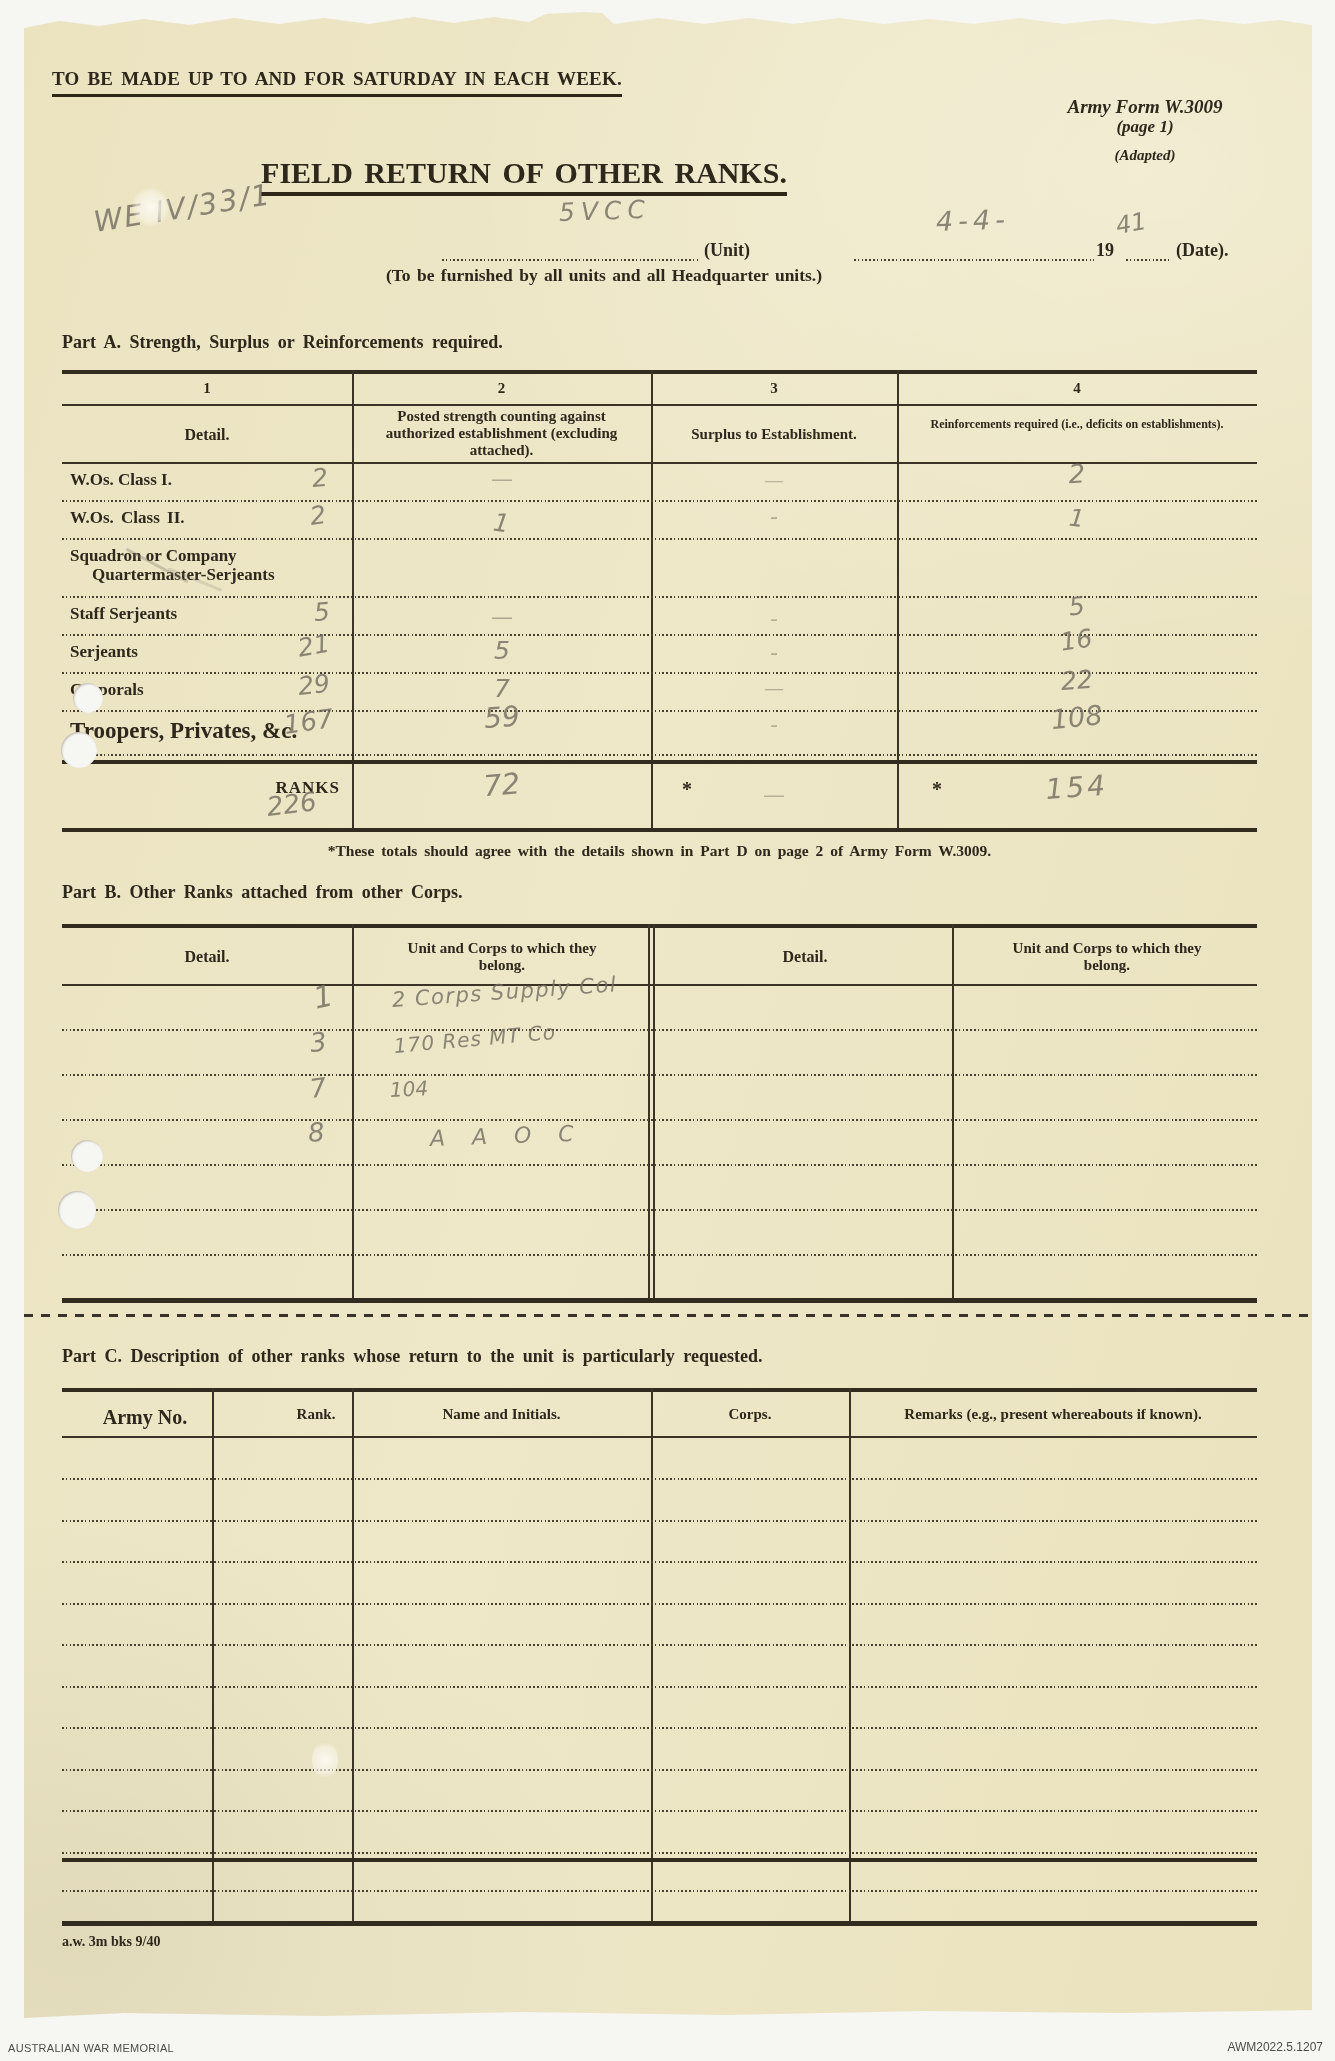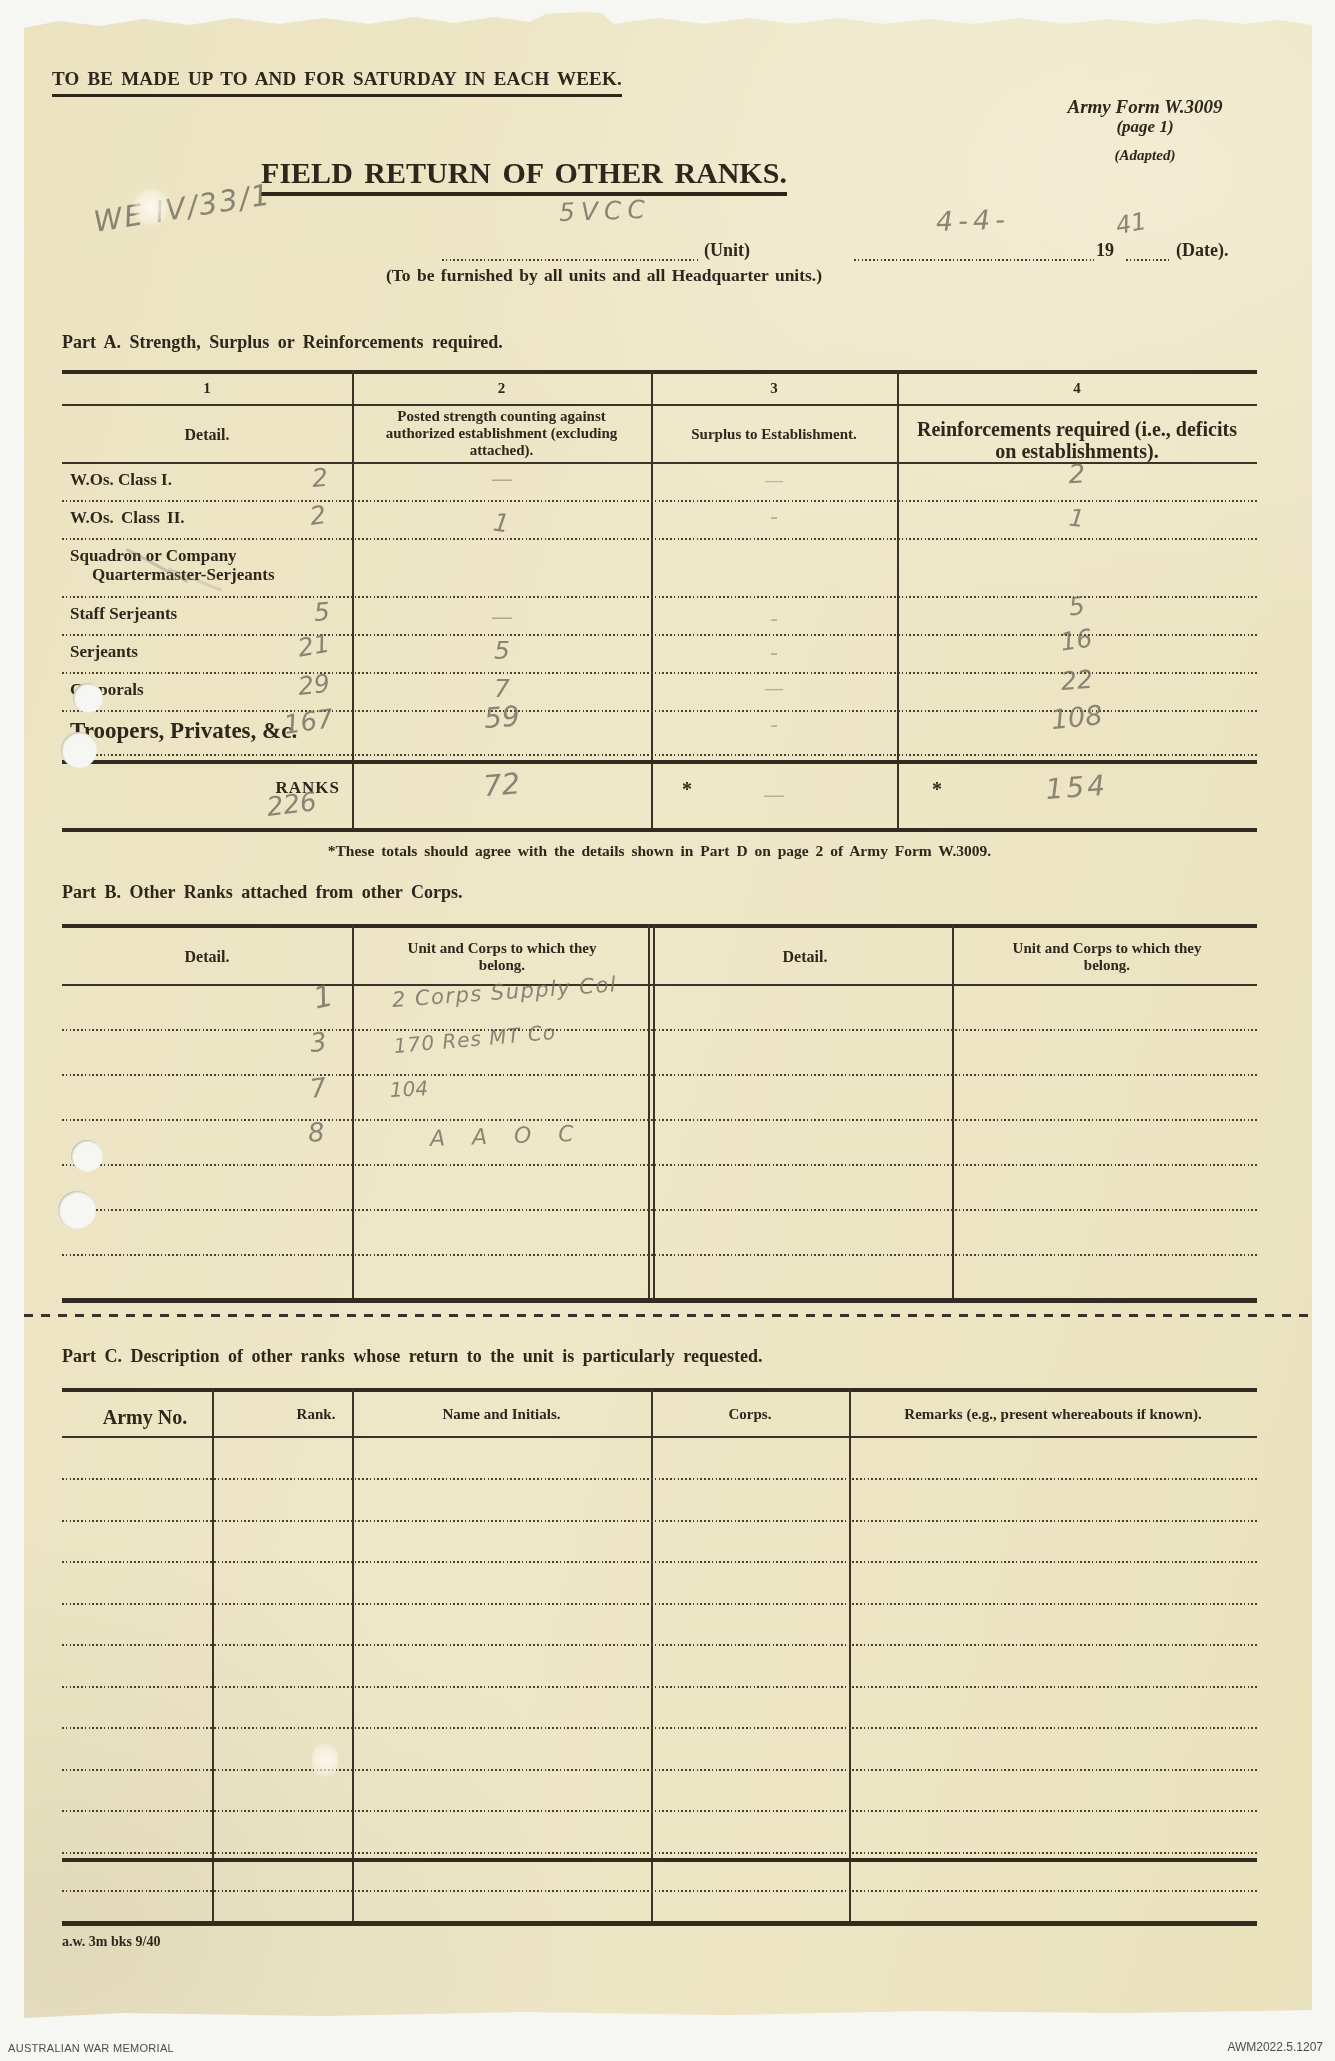--- a/index.html
+++ b/index.html
@@ -69,21 +69,21 @@
 
       <span class="print ctr" style="left:0;top:10px;width:290px;font-size:15px;">1</span>
       <span class="print ctr" style="left:290px;top:10px;width:299px;font-size:15px;">2</span>
       <span class="print ctr" style="left:589px;top:10px;width:246px;font-size:15px;">3</span>
       <span class="print ctr" style="left:835px;top:10px;width:360px;font-size:15px;">4</span>
       <i class="thin" style="left:0;top:34px;width:1195px;"></i>
 
       <span class="print ctr" style="left:0;top:56px;width:290px;font-size:16px;">Detail.</span>
       <span class="print ctr" style="left:312px;top:38px;width:255px;font-size:15px;">Posted strength counting against authorized establishment (excluding attached).</span>
       <span class="print ctr" style="left:589px;top:56px;width:246px;font-size:15px;">Surplus to Establishment.</span>
-      <span class="print ctr" style="left:855px;top:48px;width:320px;font-size:20px;">Reinforcements required (i.e., deficits on establishments).</span>
+      <span class="print ctr" style="left:855px;top:48px;width:320px;font-size:12px;">Reinforcements required (i.e., deficits on establishments).</span>
       <i class="thin" style="left:0;top:92px;width:1195px;"></i>
 
       <i class="vert" style="left:290px;top:0;height:462px;"></i>
       <i class="vert" style="left:589px;top:0;height:462px;"></i>
       <i class="vert" style="left:835px;top:0;height:462px;"></i>
 
       <span class="print" style="left:8px;top:100px;font-size:17px;">W.Os. Class I.</span>
       <span class="print" style="left:8px;top:138px;font-size:17px;word-spacing:3px;">W.Os. Class II.</span>
       <span class="print" style="left:8px;top:176px;font-size:17px;width:240px;padding-left:22px;text-indent:-22px;">Squadron or Company Quartermaster-Serjeants</span>
       <span class="print" style="left:8px;top:234px;font-size:17px;">Staff Serjeants</span>

